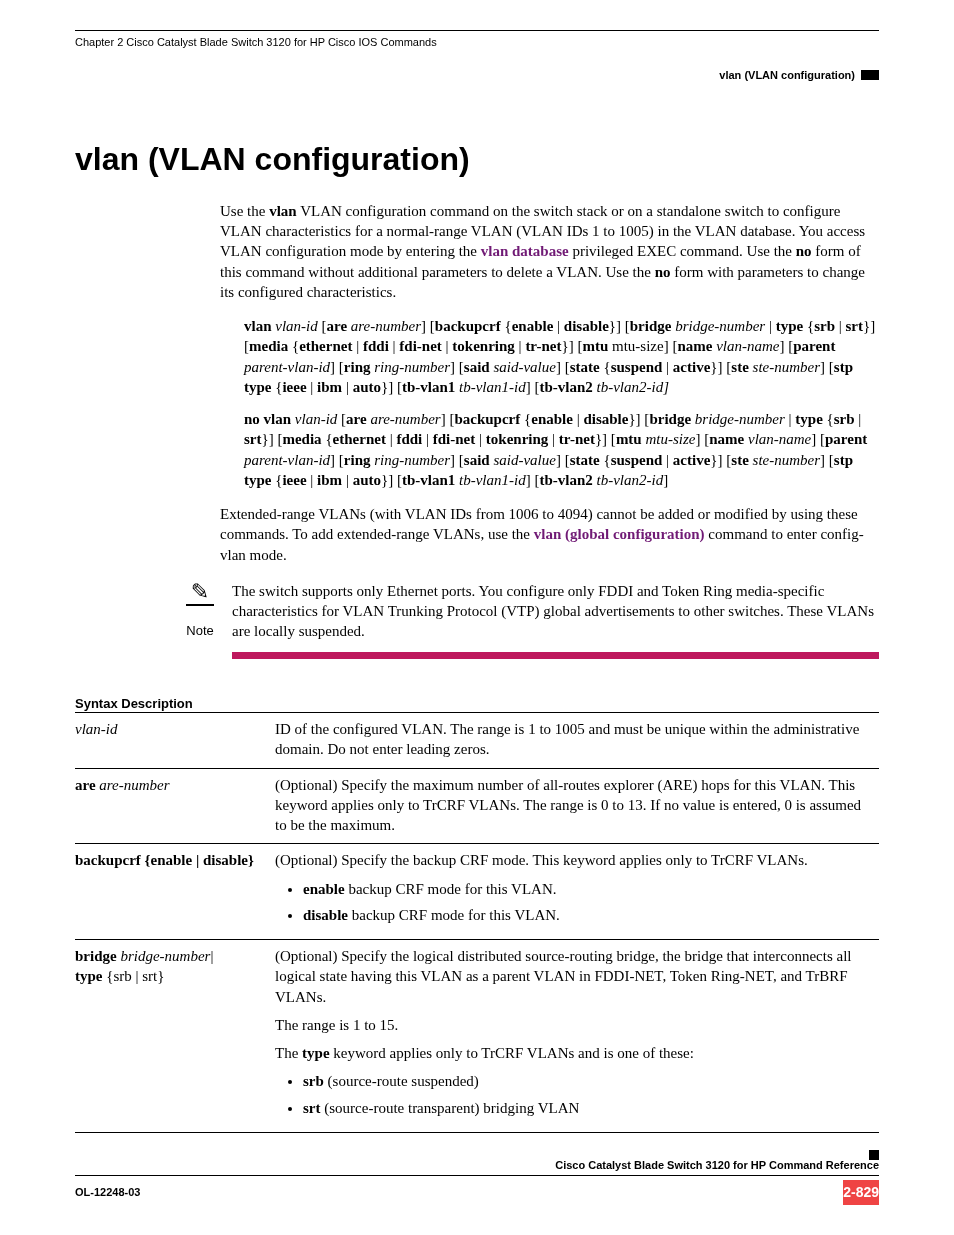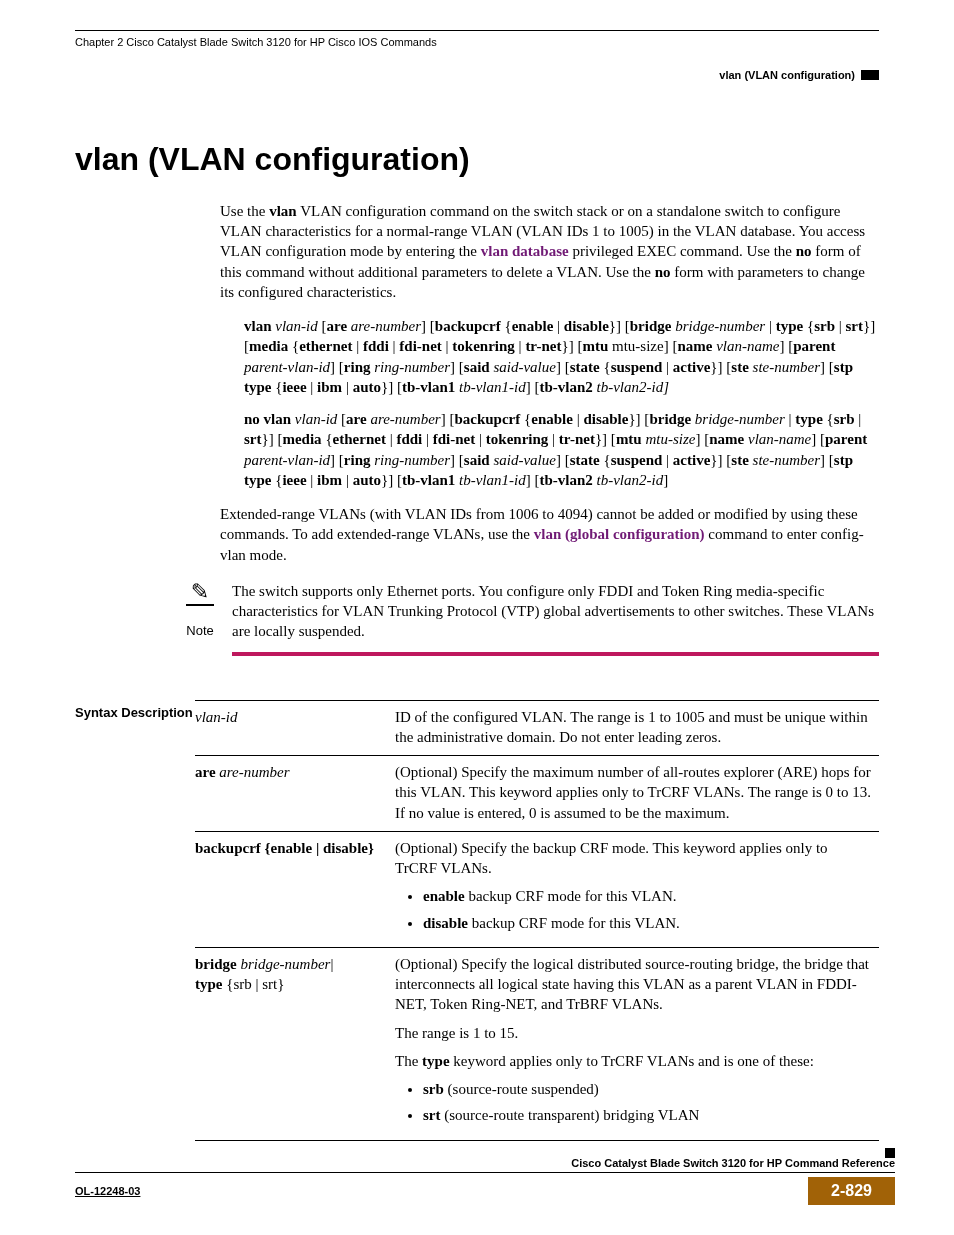--- a/index.html
+++ b/index.html
@@ -67,25 +67,26 @@
   }
   .note-pen {
     font-size: 22px;
     line-height: 1;
     border-bottom: 2px solid #000;
     padding-bottom: 1px;
     display: inline-block;
     width: 28px;
   }
   .note-word { font-weight: normal; font-size: 13px; margin-top: 16px; }
-  .note-body { flex: 1; border-bottom: 4px solid #be185d; padding-bottom: 10px; }
+  .note-body { flex: 1; border-bottom: 7px solid #be185d; padding-bottom: 10px; }
 
   .section-row {
     display: flex;
-    margin-top: 44px;
+    margin-top: 32px;
+    flex-direction: column;
   }
   .section-label {
     font-family: Arial, Helvetica, sans-serif;
     font-weight: bold;
     font-size: 13px;
     width: 120px;
     flex-shrink: 0;
     padding-top: 4px;
   }
   .syntax-table {
@@ -104,21 +105,21 @@
     list-style: disc;
     margin: 8px 0 4px 28px;
   }
   .syntax-table ul li { margin-bottom: 6px; }
   .inner-p { margin-bottom: 8px; }
 
   
   .footer {
     position: absolute;
     left: 75px;
-    right: 59px;
+    right: 75px;
     bottom: 30px;
   }
   .footer-top {
     border-bottom: 1px solid #000;
     text-align: right;
     font-family: Arial, Helvetica, sans-serif;
     font-weight: bold;
     font-size: 11px;
     padding-bottom: 2px;
     position: relative;
@@ -134,29 +135,28 @@
   .footer-bottom {
     display: flex;
     justify-content: space-between;
     align-items: center;
     margin-top: 4px;
   }
   .footer-left {
     font-family: Arial, Helvetica, sans-serif;
     font-weight: bold;
     font-size: 11px;
-    text-decoration: underline;
   }
   .page-badge {
-    background: #a16207;
+    background: #ef4444;
     color: #fff;
     font-family: Arial, Helvetica, sans-serif;
     font-weight: bold;
-    font-size: 16px;
-    padding: 3px 23px;
+    font-size: 14px;
+    padding: 3px 0;
   }
 </style>
 </head>
 <body>
 
 <div class="top-header-line"></div>
 <div class="top-header">Chapter 2      Cisco Catalyst Blade Switch 3120 for HP Cisco IOS Commands</div>
 <div class="sub-header-bar">
   <span class="sub-header-text">vlan (VLAN configuration)</span>
   <span class="black-sq"></span>

